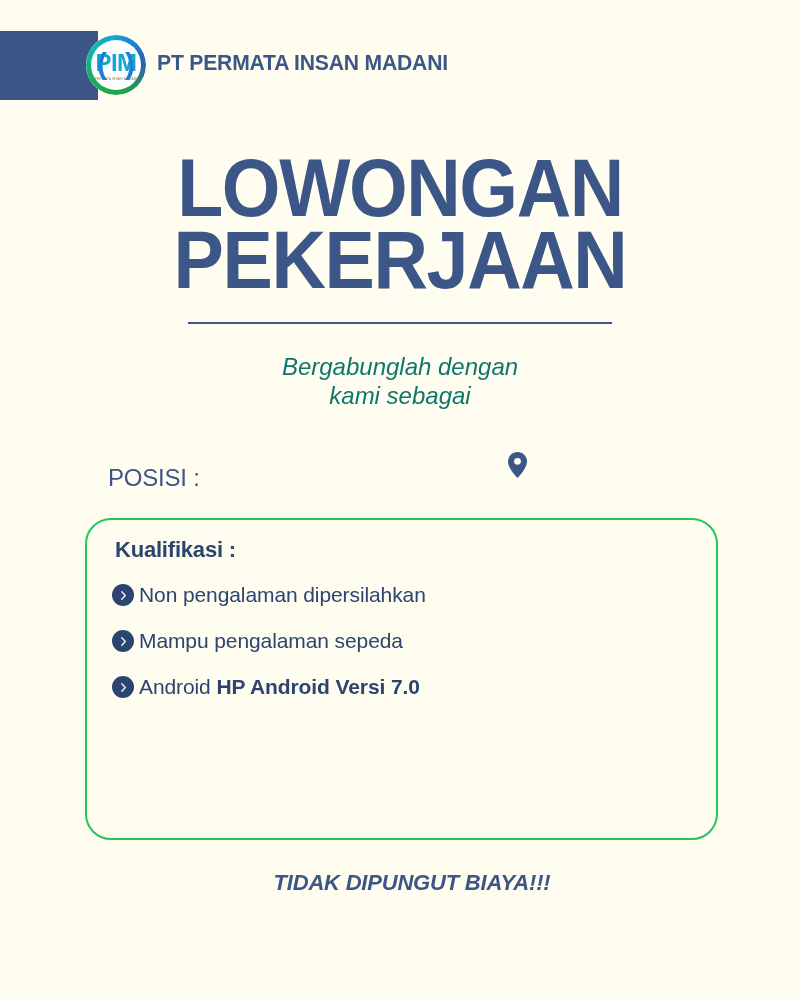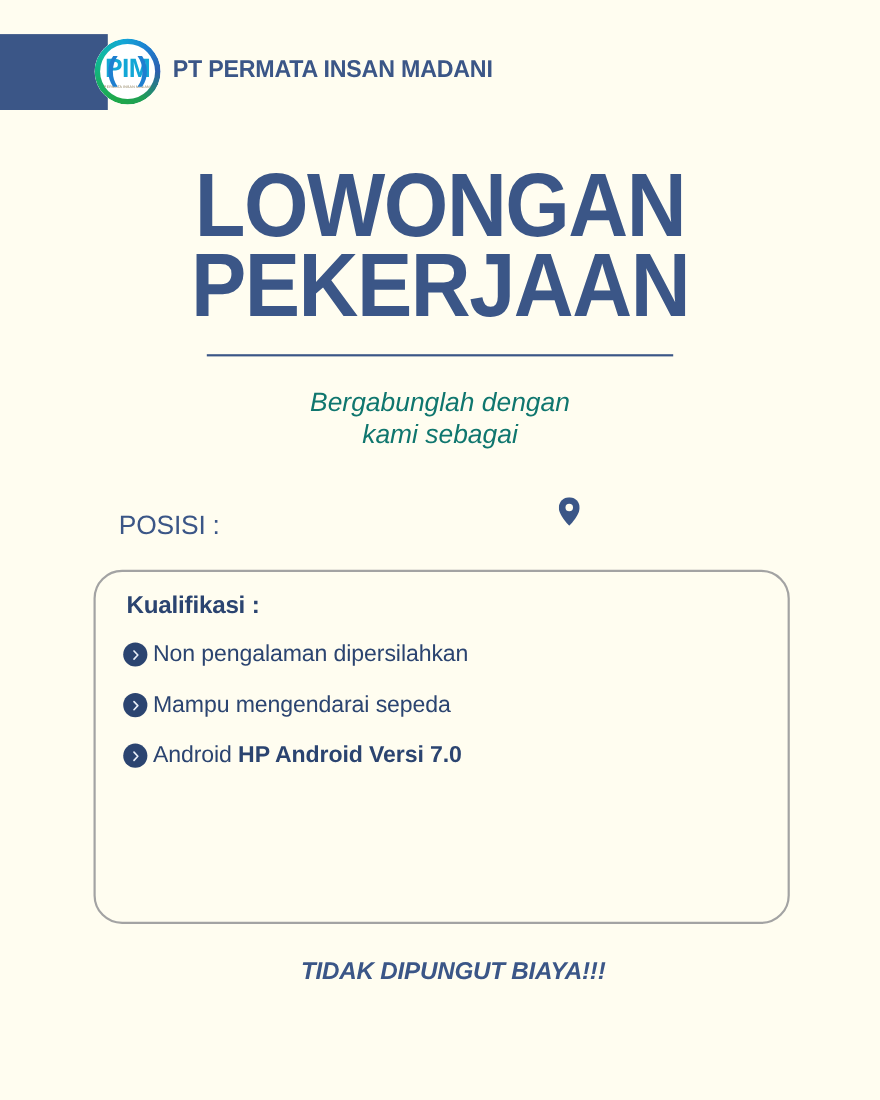--- a/index.html
+++ b/index.html
@@ -184,21 +184,21 @@
     white-space: nowrap;
   }
 
   
   .qual-card {
     position: absolute;
     left: 85px;
     top: 518px;
     width: 633px;
     height: 322px;
-    border: 2px solid #a3a3a3;
+    border: 2px solid #22c55e;
     border-radius: 26px;
     box-sizing: border-box;
   }
   .qual-title {
     position: absolute;
     left: 28px;
     top: 17px;
     font-size: 22px;
     font-weight: bold;
     color: #2B4470;
@@ -309,21 +309,21 @@
       <span class="qual-text"><span>Non pengalaman dipersilahkan</span><b></b><span></span></span>
     </div>
 
 
     <div class="qual-item">
       <span class="bullet">
         <svg width="11" height="11" viewBox="0 0 11 11" aria-hidden="true">
           <path d="M3.8 1.8L7.3 5.5L3.8 9.2" stroke="#E8EEF8" stroke-width="1.5" fill="none" stroke-linecap="round" stroke-linejoin="round"></path>
         </svg>
       </span>
-      <span class="qual-text"><span>Mampu mengendarai sepeda</span><b></b><span></span></span>
+      <span class="qual-text"><span>Mampu pengalaman sepeda</span><b></b><span></span></span>
     </div>
 
     <div class="qual-item">
       <span class="bullet">
         <svg width="11" height="11" viewBox="0 0 11 11" aria-hidden="true">
           <path d="M3.8 1.8L7.3 5.5L3.8 9.2" stroke="#E8EEF8" stroke-width="1.5" fill="none" stroke-linecap="round" stroke-linejoin="round"></path>
         </svg>
       </span>
       <span class="qual-text"><span>Android </span><b>HP Android Versi 7.0</b><span></span></span>
     </div>

